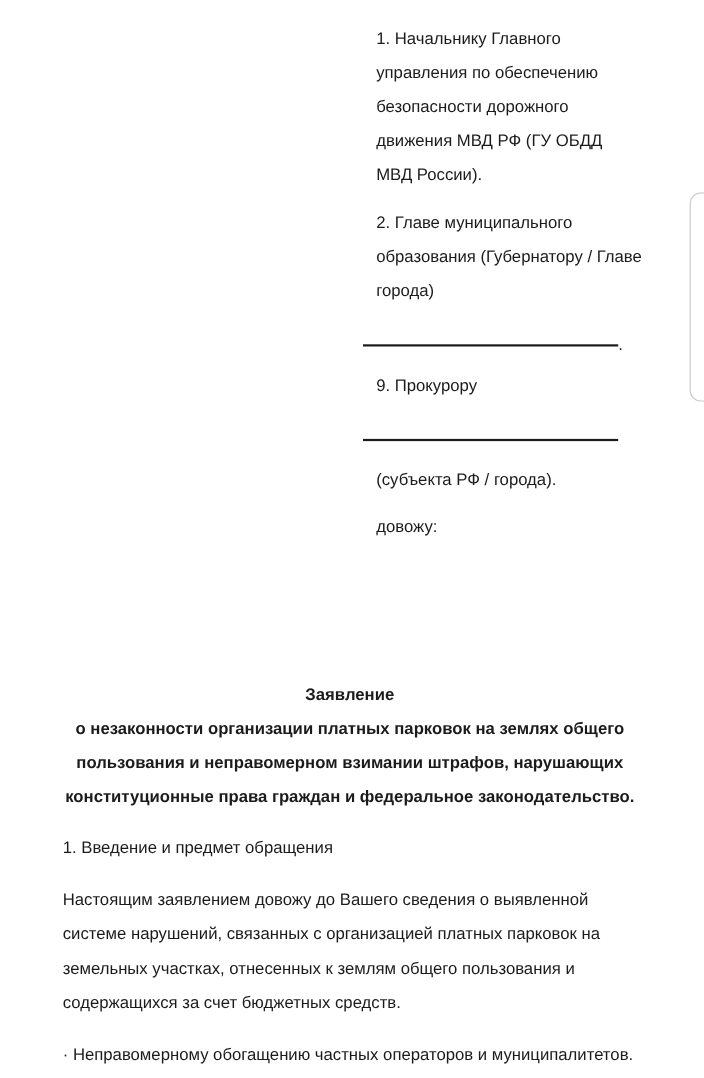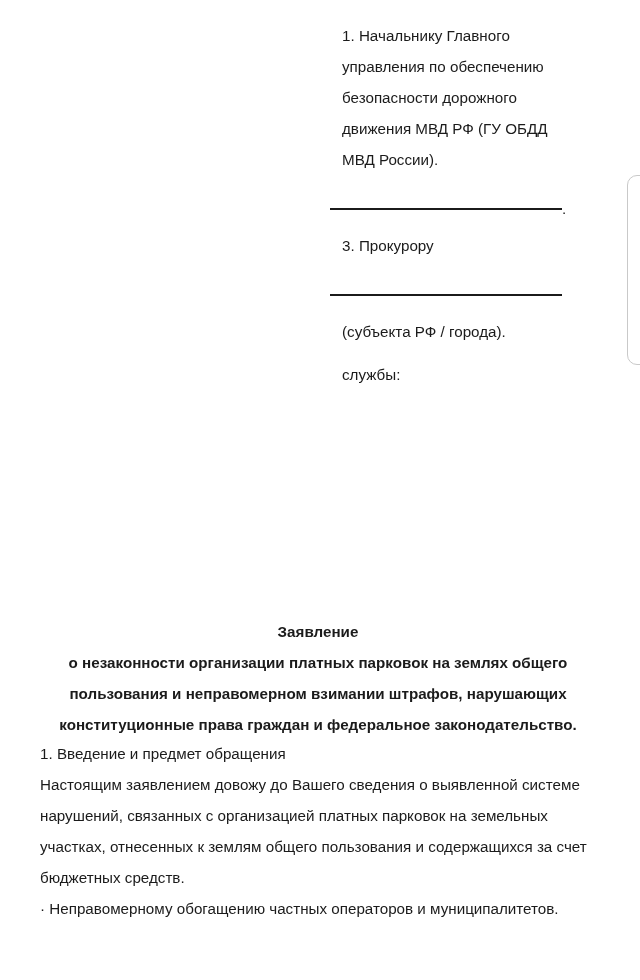--- a/index.html
+++ b/index.html
@@ -109,53 +109,54 @@
   
   .doc-body {
     position: absolute;
     left: 40px;
     top: 738px;
     width: 558px;
     font-size: 15.2px;
     line-height: 31px;
   }
   .doc-body p {
-    margin: 0;
+    margin: 17px;
   }
   .body-para {
     text-align: left;
   }
   .bullet-item {
     text-align: left;
   }
 </style>
 </head>
 <body>
 
 <div class="page">
 
   <div class="edge-panel"></div>
 
   <div class="addressee-block">
     <p class="addressee-item">1. Начальнику Главного управления по обеспечению безопасности дорожного движения МВД РФ (ГУ ОБДД МВД России).</p>
+    <p class="addressee-item">2. Главе муниципального образования (Губернатору / Главе города)</p>
 
     <div class="rule-row">
       <span class="rule-line"></span>
       <span class="rule-dot">.</span>
     </div>
 
-    <p class="addressee-item">3. Прокурору</p>
+    <p class="addressee-item">9. Прокурору</p>
 
     <div class="rule-row">
       <span class="rule-line"></span>
     </div>
 
     <p class="addressee-item">(субъекта РФ / города).</p>
 
-    <p>службы:</p>
+    <p>довожу:</p>
   </div>
 
   <div class="doc-title">
     <span class="title-main">Заявление</span>
     <span class="title-sub">о незаконности организации платных парковок на землях общего пользования и неправомерном взимании штрафов, нарушающих конституционные права граждан и федеральное законодательство.</span>
   </div>
 
   <div class="doc-body">
     <p class="body-para">1. Введение и предмет обращения</p>
     <p class="body-para">Настоящим заявлением довожу до Вашего сведения о выявленной системе нарушений, связанных с организацией платных парковок на земельных участках, отнесенных к землям общего пользования и содержащихся за счет бюджетных средств.</p>

